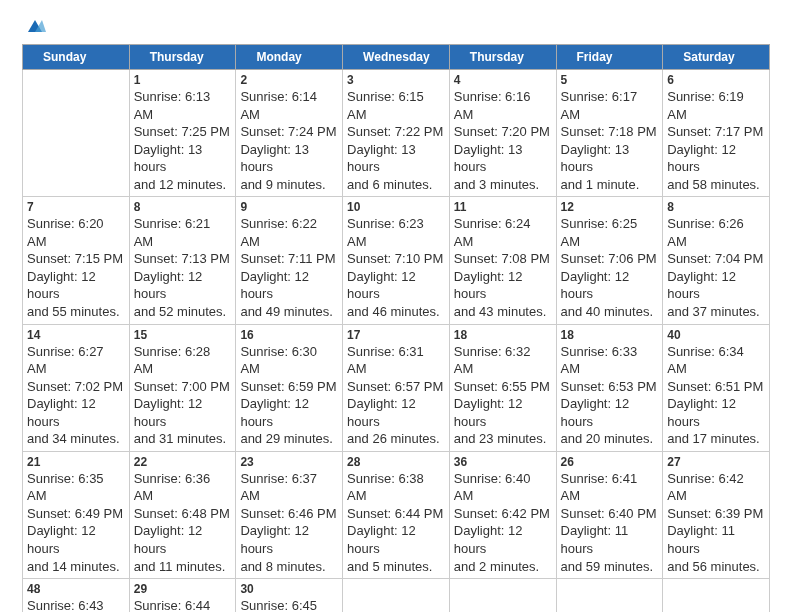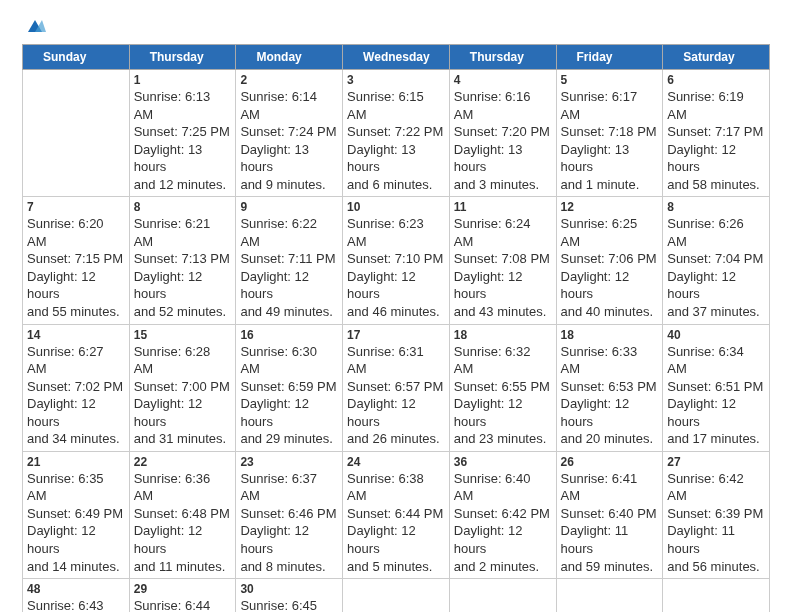--- a/index.html
+++ b/index.html
@@ -228,21 +228,21 @@
           </td>
           <td>
             <span class="day-number">22</span>
             <div class="day-info">Sunrise: 6:36 AM<br>Sunset: 6:48 PM<br>Daylight: 12 hours<br>and 11 minutes.</div>
           </td>
           <td>
             <span class="day-number">23</span>
             <div class="day-info">Sunrise: 6:37 AM<br>Sunset: 6:46 PM<br>Daylight: 12 hours<br>and 8 minutes.</div>
           </td>
           <td>
-            <span class="day-number">24</span>
+            <span class="day-number">28</span>
             <div class="day-info">Sunrise: 6:38 AM<br>Sunset: 6:44 PM<br>Daylight: 12 hours<br>and 5 minutes.</div>
           </td>
           <td>
             <span class="day-number">36</span>
             <div class="day-info">Sunrise: 6:40 AM<br>Sunset: 6:42 PM<br>Daylight: 12 hours<br>and 2 minutes.</div>
           </td>
           <td>
             <span class="day-number">26</span>
             <div class="day-info">Sunrise: 6:41 AM<br>Sunset: 6:40 PM<br>Daylight: 11 hours<br>and 59 minutes.</div>
           </td>

